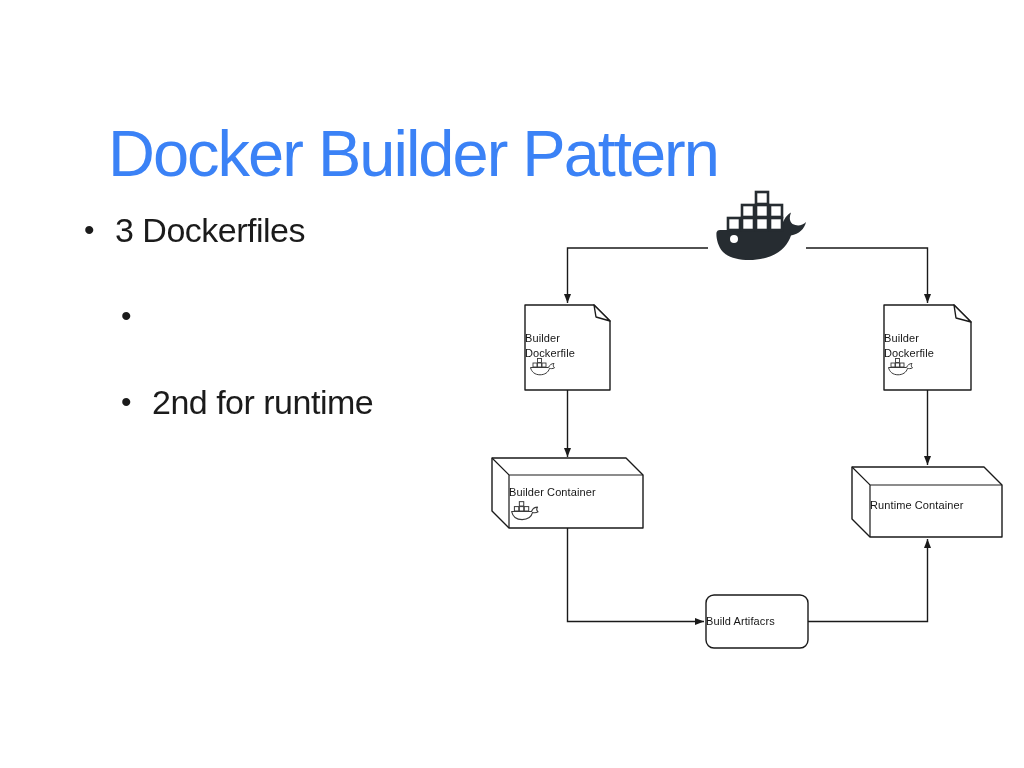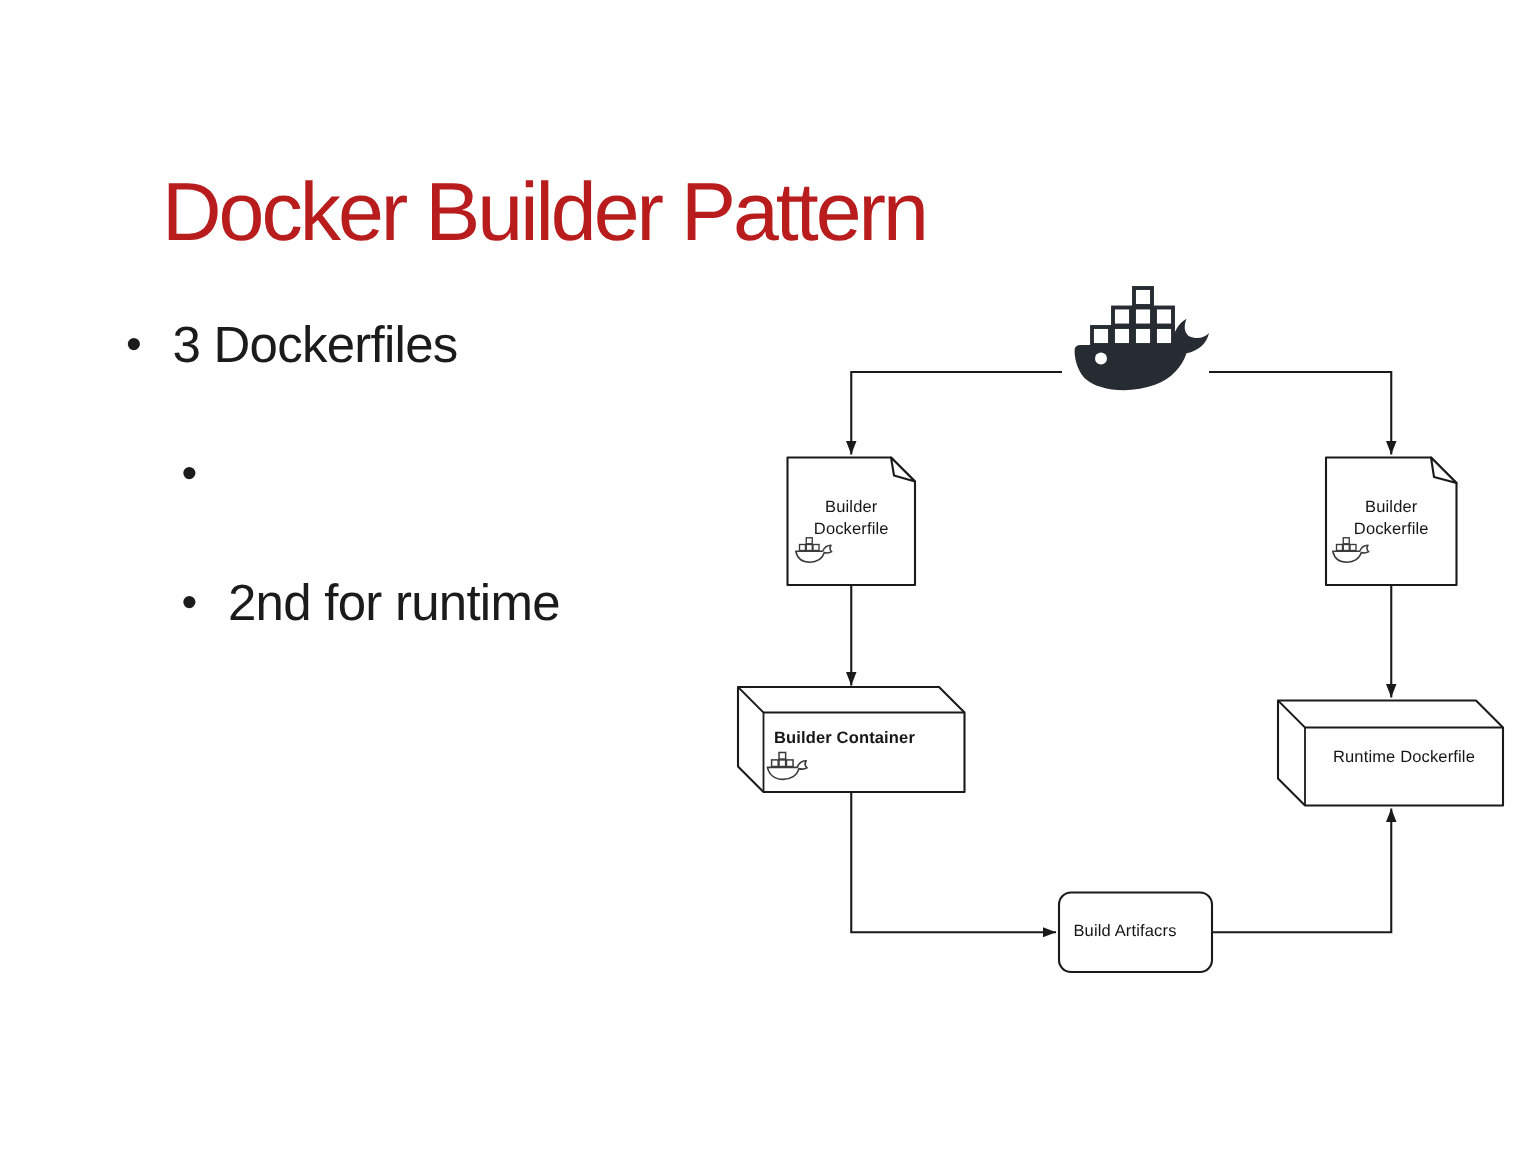--- a/index.html
+++ b/index.html
@@ -7,25 +7,25 @@
     position:relative;
     width:1024px;height:768px;
     background:#ffffff;
     overflow:hidden;
     font-family:"Liberation Sans","DejaVu Sans",sans-serif;
     color:#141414;
   }
   .title{
     position:absolute;
     left:108px;top:76px;
-    font-size:55px;
+    font-size:65px;
     font-weight:300;
     letter-spacing:-2px;
     line-height:1.05;
-    color:#b91c1c;
+    color:#3b82f6;
     white-space:nowrap;
   }
   .bullet{
     position:absolute;
     display:flex;
     align-items:flex-start;
     font-size:34px;
     letter-spacing:-0.5px;
     line-height:1.18;
     color:#1b1b1b;
@@ -48,28 +48,27 @@
   .shape{fill:#ffffff;stroke:#1a1a1a;stroke-width:1.4;stroke-linejoin:round;}
   .edge-line{fill:none;stroke:#1a1a1a;stroke-width:1.4;}
   .inner-line{fill:none;stroke:#1a1a1a;stroke-width:1.2;}
   .mini-whale-stroke{fill:#ffffff;stroke:#3a3a3a;stroke-width:1;stroke-linejoin:round;}
   .mini-box{fill:#ffffff;stroke:#3a3a3a;stroke-width:0.9;}
 
   .node-label{
     position:absolute;
     font-size:11px;
     line-height:15px;
-    text-align:center;
     color:#161616;
     white-space:pre-line;
     letter-spacing:0.1px;
   }
   .lbl-doc-left  {left:525px;top:331px;width:85px;}
   .lbl-doc-right {left:884px;top:331px;width:87px;}
-  .lbl-cube-left {left:509px;top:485px;width:108px;font-weight:bold;}
+  .lbl-cube-left {left:509px;top:485px;width:108px;}
   .lbl-cube-right{left:870px;top:498px;width:132px;}
   .lbl-artifacts {left:706px;top:614px;width:88px;}
 </style>
 </head>
 <body>
 
 <div class="slide">
 
   <h1 class="title">Docker Builder Pattern</h1>
 
@@ -154,16 +153,16 @@
     <g>
       <rect class="shape" x="706" y="595" width="102" height="53" rx="8"></rect>
     </g>
   </svg>
 
   <div class="node-label lbl-doc-left">Builder
 Dockerfile</div>
   <div class="node-label lbl-doc-right">Builder
 Dockerfile</div>
   <div class="node-label lbl-cube-left">Builder Container</div>
-  <div class="node-label lbl-cube-right">Runtime Dockerfile</div>
+  <div class="node-label lbl-cube-right">Runtime Container</div>
   <div class="node-label lbl-artifacts">Build Artifacrs</div>
 
 </div>
 
 </body></html>

